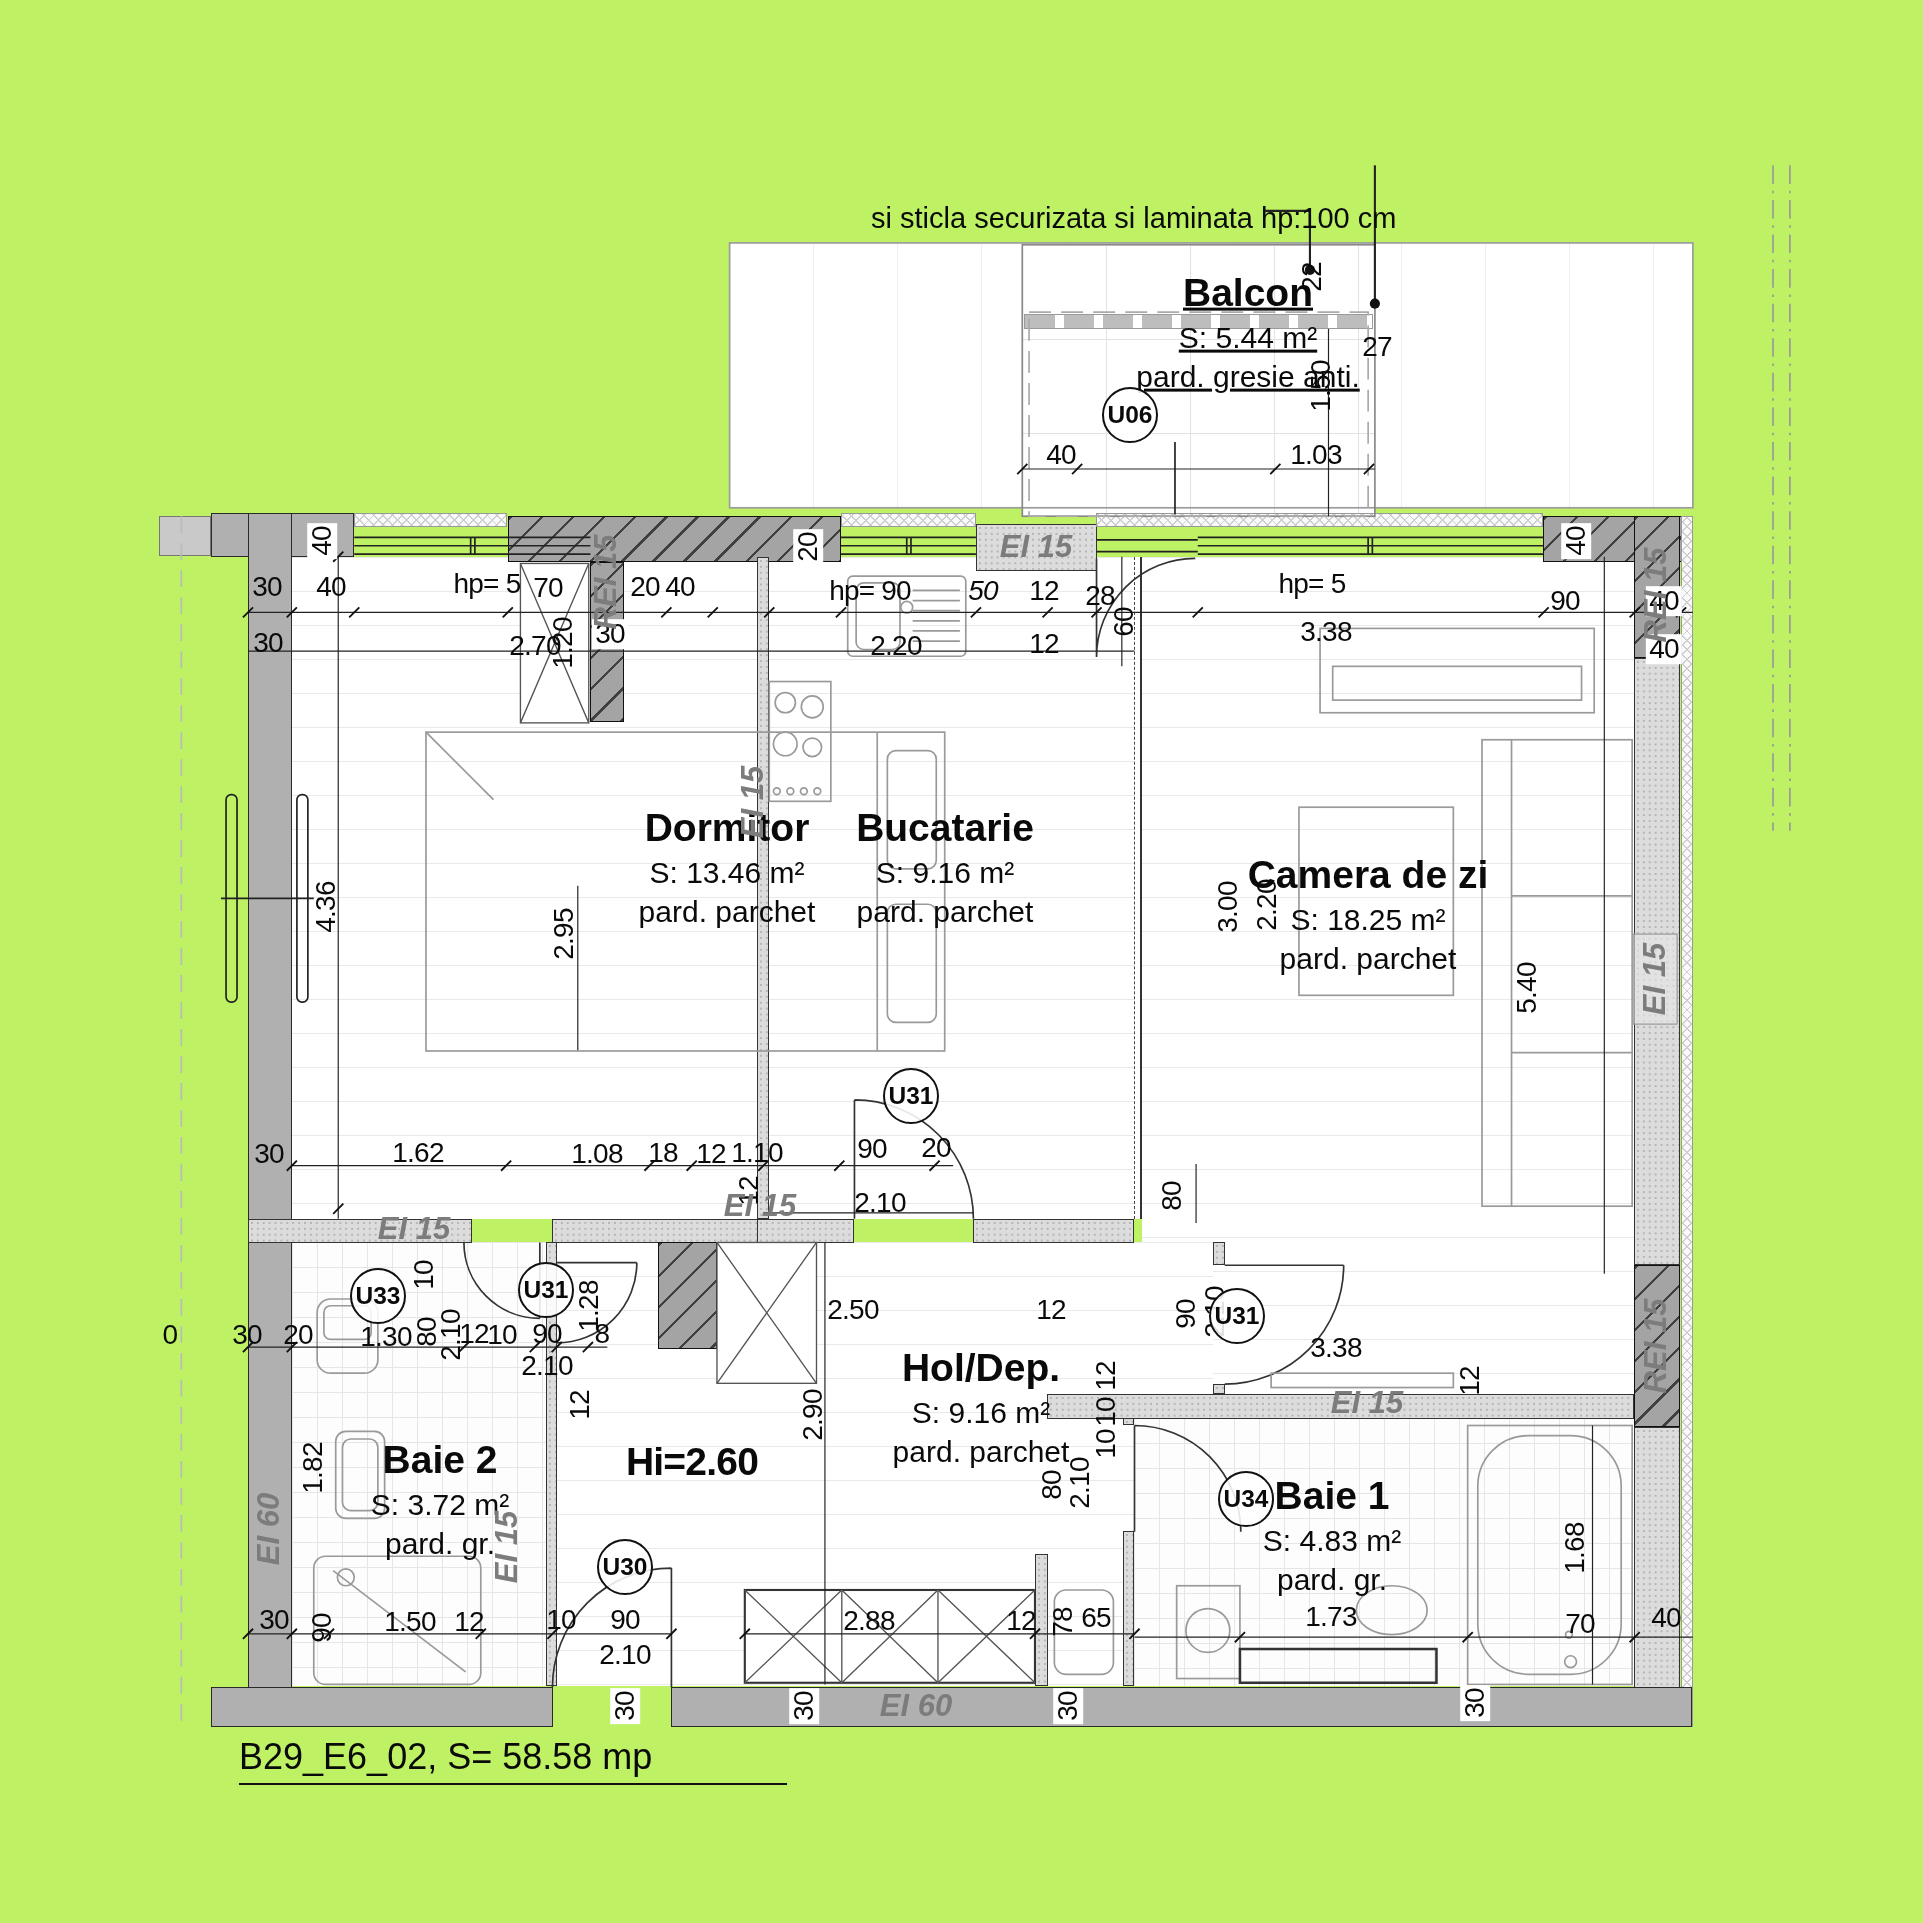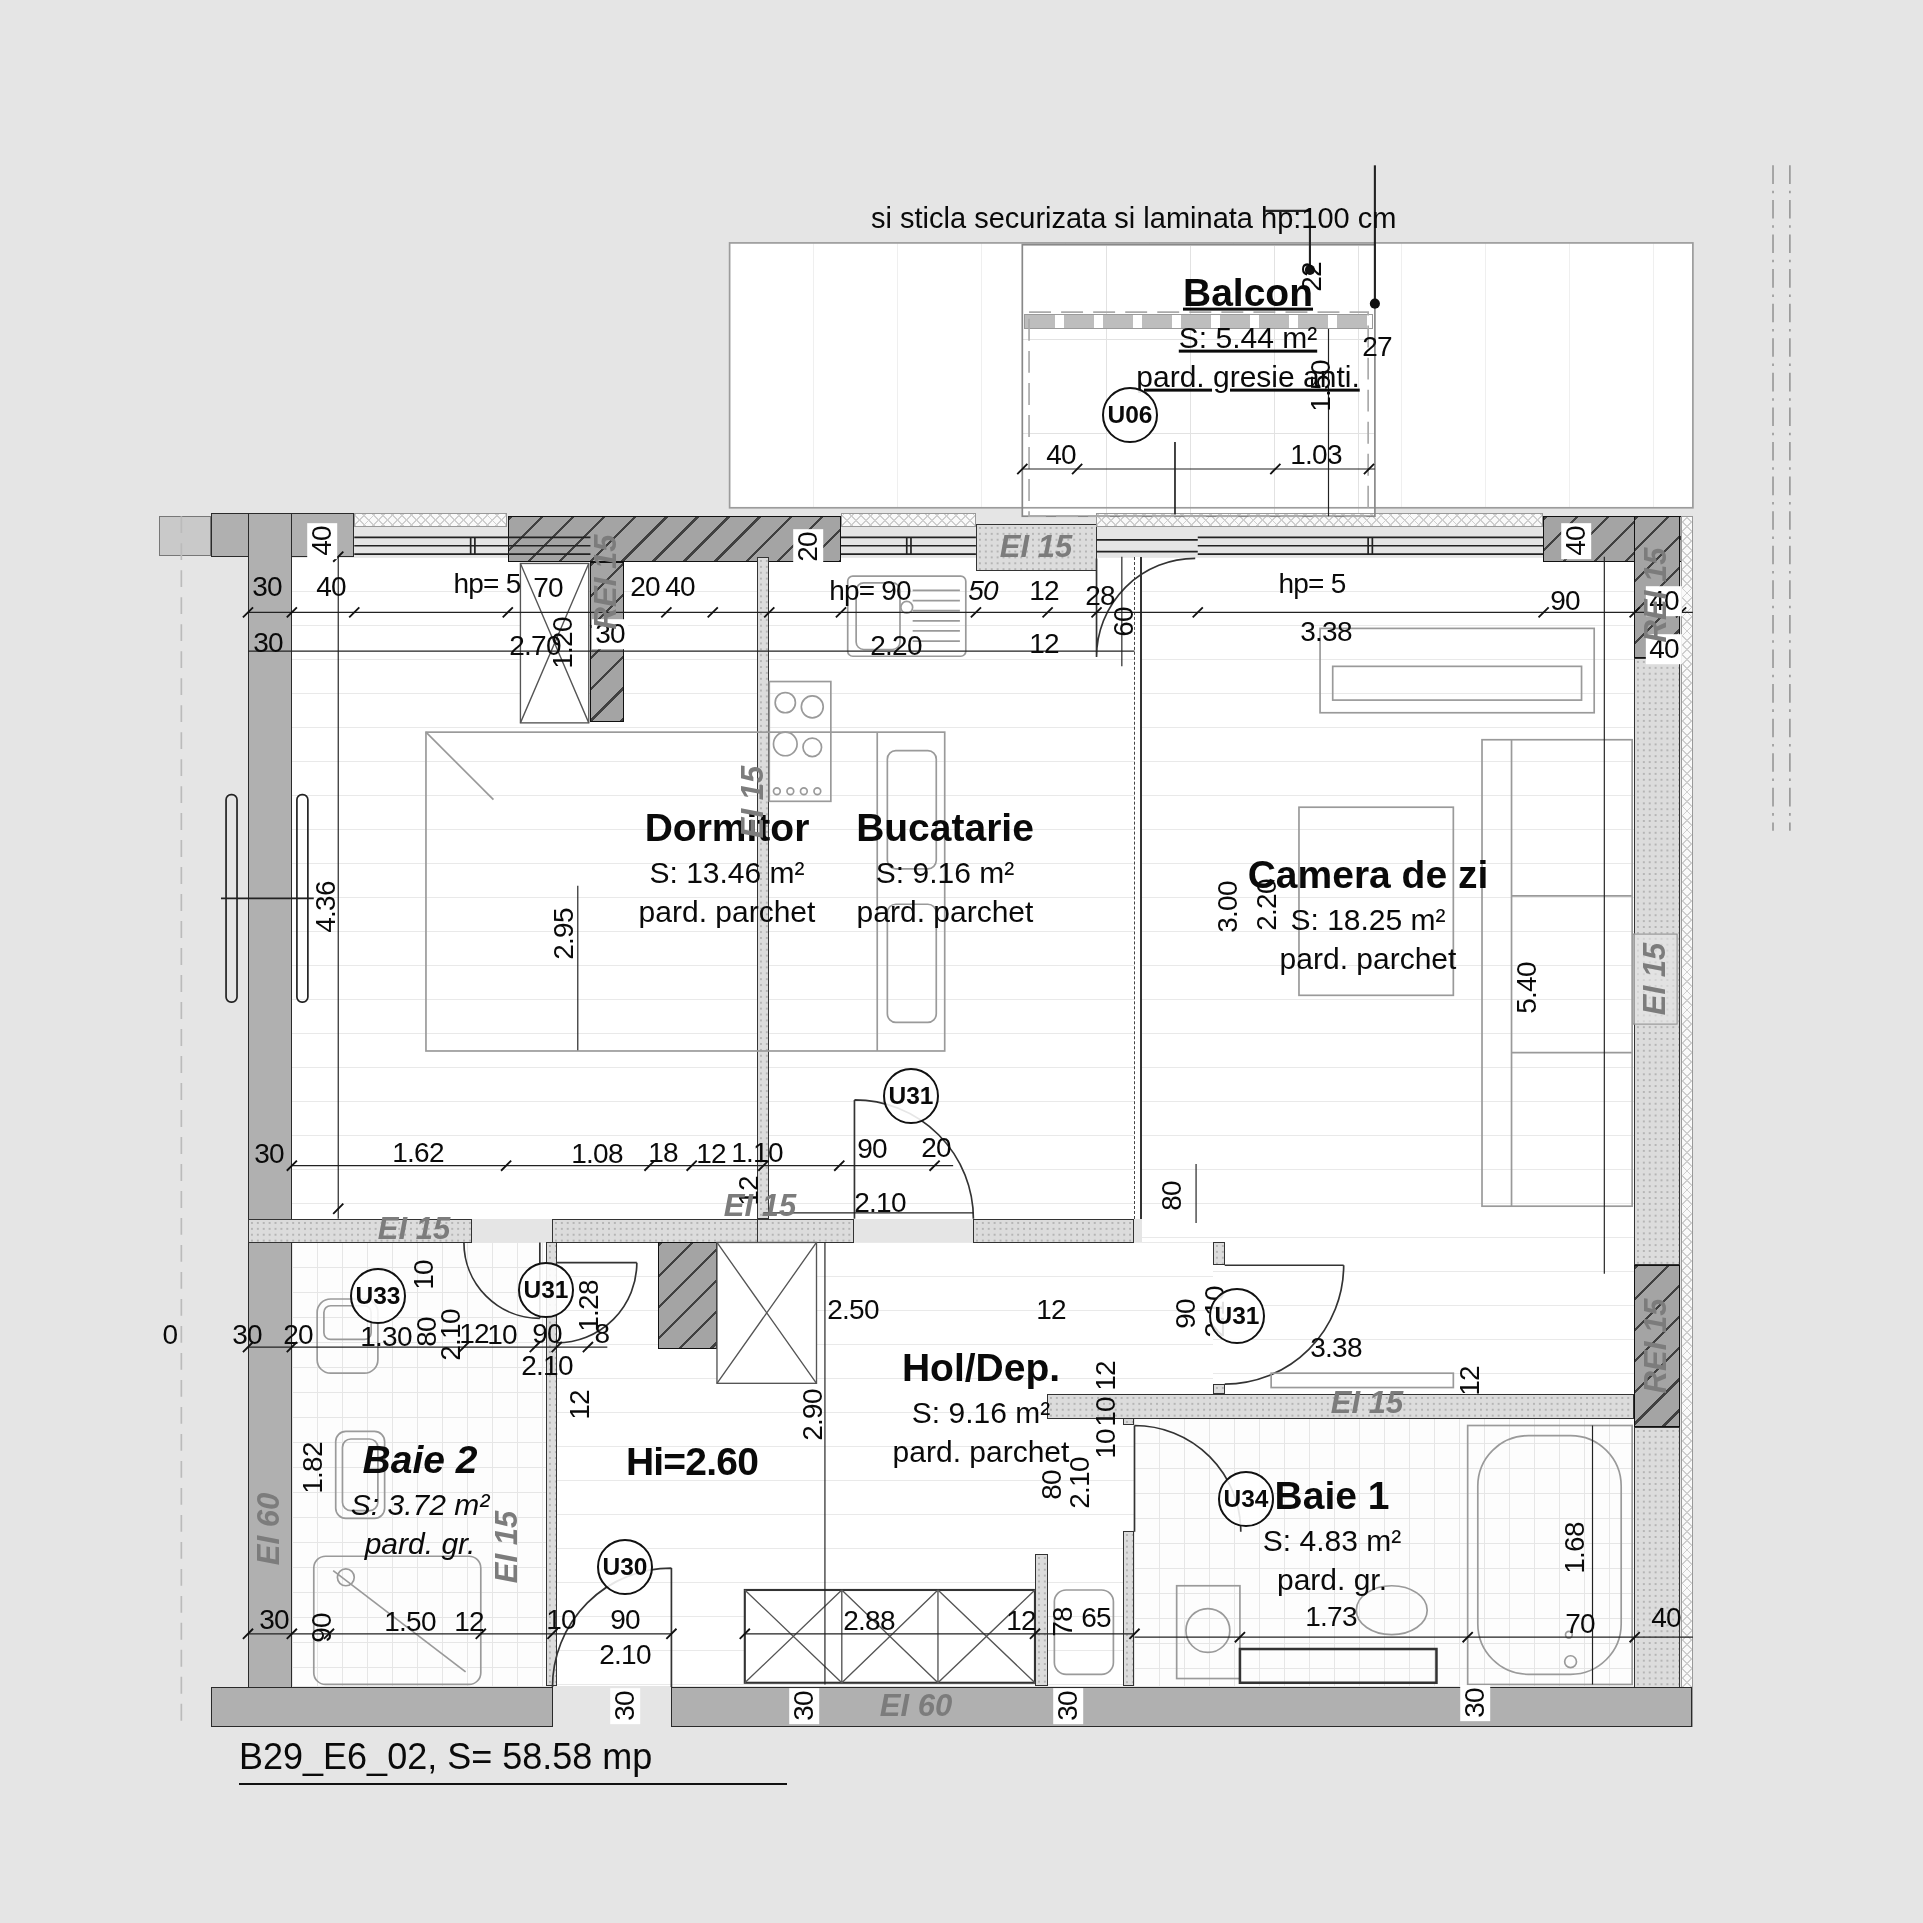--- a/index.html
+++ b/index.html
@@ -1,16 +1,16 @@
 <!DOCTYPE html>
 <html style="font-size:13.5px"><head>
 <meta charset="utf-8">
 <style>
   html,body{margin:0;padding:0;background:#fff;}
-  #canvas{position:relative;width:1924px;height:1924px;background:#e5e5e5;overflow:hidden;
+  #canvas{position:relative;width:1924px;height:1924px;background:#bef264;overflow:hidden;
           font-family:"Liberation Sans",sans-serif;color:#0a0a0a;}
   #canvas *{box-sizing:border-box;}
   
   .wall{position:absolute;background:#b0b0b0;border:1.3px solid #2a2a2a;}
   .wall2{position:absolute;background:#c9c9c9;border:0.8px solid #777;}
   .hatch{position:absolute;background:repeating-linear-gradient(135deg,rgba(10,10,10,.65) 0 2.5px,rgba(0,0,0,0) 2.5px 22px),#a4a4a4;border:1.7px solid #111;}
   .stip{position:absolute;background-image:radial-gradient(#b5b5b5 0.8px,transparent 1px);background-size:5.9px 5.9px;background-color:#dcdcdc;border:1px solid #333;}
   .ins{position:absolute;background:repeating-linear-gradient(45deg,#cfcfcf 0 1.3px,transparent 1.3px 6.7px),repeating-linear-gradient(-45deg,#cfcfcf 0 1.3px,transparent 1.3px 6.7px),#fafafa;border:0.8px solid #999;}
   .thinw{position:absolute;background:#fff;border-left:1.7px dashed #444;border-right:2.1px solid #333;}
   
@@ -235,21 +235,21 @@
     <div class="room-label" style="left: 1368px; top: 914px;">
       <div class="room-title">Camera de zi</div>
       <div class="room-sub">S: 18.25 m²</div>
       <div class="room-sub">pard. parchet</div>
     </div>
     <div class="room-label" style="left: 981px; top: 1407px;">
       <div class="room-title">Hol/Dep.</div>
       <div class="room-sub">S: 9.16 m²</div>
       <div class="room-sub">pard. parchet</div>
     </div>
-    <div class="room-label" style="left: 420px; top: 1499px; font-style: italic;">
+    <div class="room-label" style="left: 440px; top: 1499px;">
       <div class="room-title">Baie 2</div>
       <div class="room-sub">S: 3.72 m²</div>
       <div class="room-sub">pard. gr.</div>
     </div>
     <div class="room-label" style="left: 1332px; top: 1535px;">
       <div class="room-title">Baie 1</div>
       <div class="room-sub">S: 4.83 m²</div>
       <div class="room-sub">pard. gr.</div>
     </div>
     <div class="dim" style="left: 1061px; top: 455px;">40</div>

